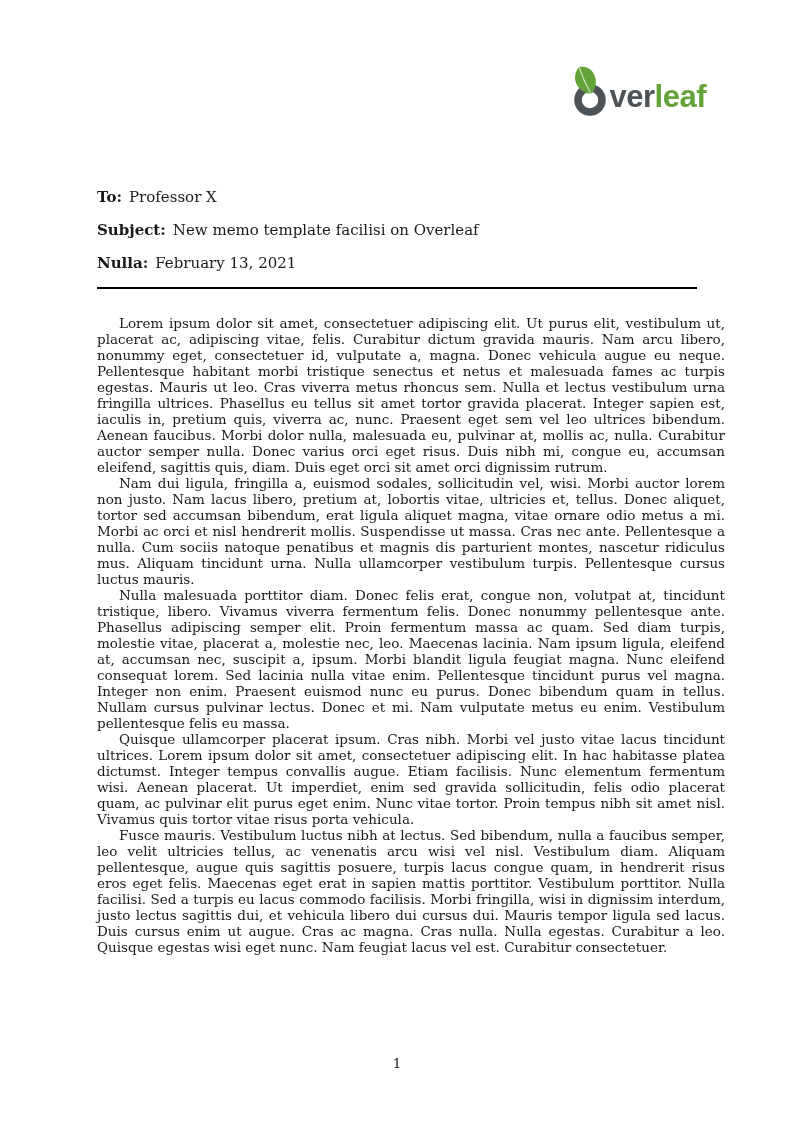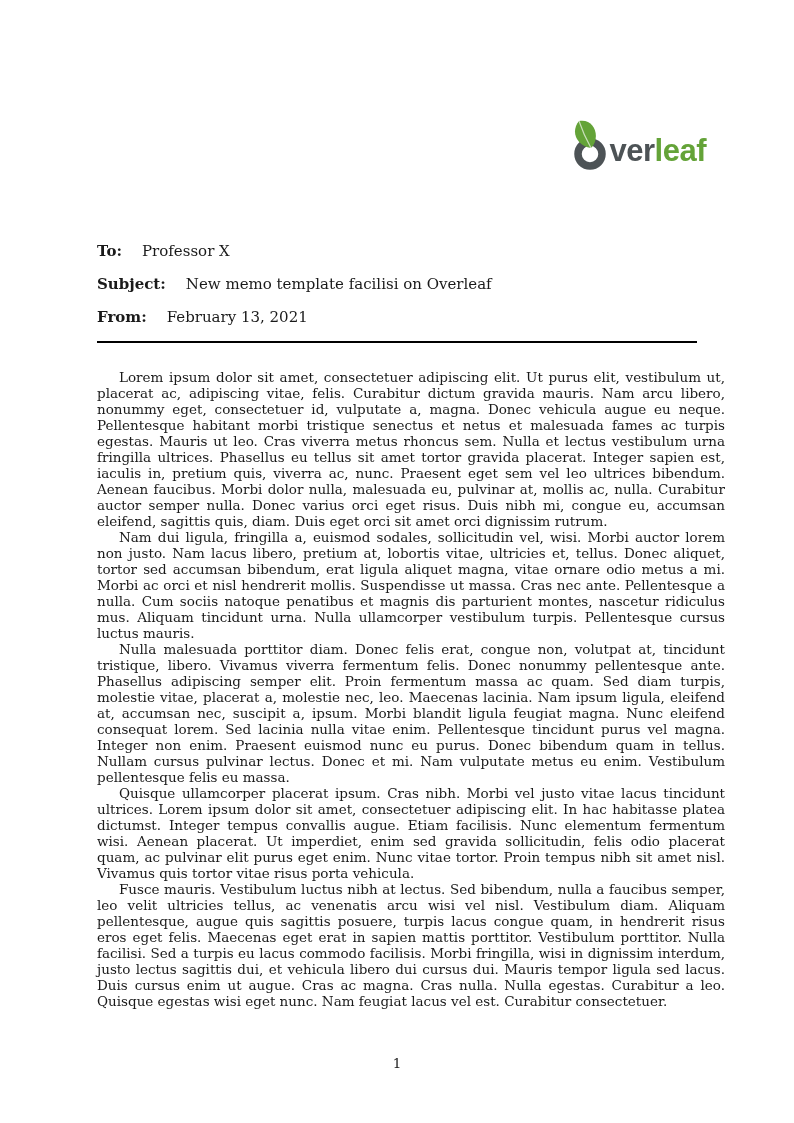--- a/index.html
+++ b/index.html
@@ -11,41 +11,40 @@
     margin: 0 auto;
     background: #ffffff;
     font-family: "DejaVu Serif", "Liberation Serif", serif;
     color: #1a1a1a;
     overflow: hidden;
   }
   
   .logo-row {
     display: flex;
     justify-content: flex-end;
-    padding: 96px 88px 0 0;
-    margin-top: 24px;
+    padding: 66px 88px 0 0;
   }
   .logo { display: flex; align-items: flex-end; }
   .logo-icon { display: block; }
   .logo-text {
     font-family: "Liberation Sans", sans-serif;
     font-weight: 700;
     font-size: 31px;
     line-height: 1;
     letter-spacing: -0.5px;
     color: #4D5356;
     padding-bottom: 4px;
     margin-left: -1px;
   }
   .logo-text .green { color: #64A338; }
   
   .fields { margin: 72px 97px 0 97px; font-size: 15px; }
   .field { line-height: 19px; margin-bottom: 14px; }
   .field .label { font-weight: 700; }
-  .field .value { margin-left: 20px; }
+  .field .value { margin-left: 7px; }
   
   .rule { border: none; border-top: 2px solid #000; margin: 12px 97px 0 97px; }
   
   .memo-body {
     margin: 26px 69px 0 97px;
     font-size: 13.5px;
     line-height: 16px;
     text-align: justify;
     hyphens: auto;
     -webkit-hyphens: auto;
@@ -77,21 +76,21 @@
   </header>
 
   <section class="fields">
     <div class="field">
       <span class="label">To:</span><span class="value">Professor X</span>
     </div>
     <div class="field">
       <span class="label">Subject:</span><span class="value">New memo template facilisi on Overleaf</span>
     </div>
     <div class="field">
-      <span class="label">From:</span><span class="value">February 13, 2021</span>
+      <span class="label">Nulla:</span><span class="value">February 13, 2021</span>
     </div>
   </section>
 
   <hr class="rule">
 
   <main class="memo-body">
     <p>Lorem ipsum dolor sit amet, consectetuer adipiscing elit. Ut purus elit, vestibulum ut, placerat ac, adipiscing vitae, felis. Curabitur dictum gravida mauris. Nam arcu libero, nonummy eget, consectetuer id, vulputate a, magna. Donec vehicula augue eu neque. Pellentesque habitant morbi tristique senectus et netus et malesuada fames ac turpis egestas. Mauris ut leo. Cras viverra metus rhoncus sem. Nulla et lectus vestibulum urna fringilla ultrices. Phasellus eu tellus sit amet tortor gravida placerat. Integer sapien est, iaculis in, pretium quis, viverra ac, nunc. Praesent eget sem vel leo ultrices bibendum. Aenean faucibus. Morbi dolor nulla, malesuada eu, pulvinar at, mollis ac, nulla. Curabitur auctor semper nulla. Donec varius orci eget risus. Duis nibh mi, congue eu, accumsan eleifend, sagittis quis, diam. Duis eget orci sit amet orci dignissim rutrum.</p>
     <p>Nam dui ligula, fringilla a, euismod sodales, sollicitudin vel, wisi. Morbi auctor lorem non justo. Nam lacus libero, pretium at, lobortis vitae, ultricies et, tellus. Donec aliquet, tortor sed accumsan bibendum, erat ligula aliquet magna, vitae ornare odio metus a mi. Morbi ac orci et nisl hendrerit mollis. Suspendisse ut massa. Cras nec ante. Pellentesque a nulla. Cum sociis natoque penatibus et magnis dis parturient montes, nascetur ridiculus mus. Aliquam tincidunt urna. Nulla ullamcorper vestibulum turpis. Pellentesque cursus luctus mauris.</p>
     <p>Nulla malesuada porttitor diam. Donec felis erat, congue non, volutpat at, tincidunt tristique, libero. Vivamus viverra fermentum felis. Donec nonummy pellentesque ante. Phasellus adipiscing semper elit. Proin fermentum massa ac quam. Sed diam turpis, molestie vitae, placerat a, molestie nec, leo. Maecenas lacinia. Nam ipsum ligula, eleifend at, accumsan nec, suscipit a, ipsum. Morbi blandit ligula feugiat magna. Nunc eleifend consequat lorem. Sed lacinia nulla vitae enim. Pellentesque tincidunt purus vel magna. Integer non enim. Praesent euismod nunc eu purus. Donec bibendum quam in tellus. Nullam cursus pulvinar lectus. Donec et mi. Nam vulputate metus eu enim. Vestibulum pellentesque felis eu massa.</p>
     <p>Quisque ullamcorper placerat ipsum. Cras nibh. Morbi vel justo vitae lacus tincidunt ultrices. Lorem ipsum dolor sit amet, consectetuer adipiscing elit. In hac habitasse platea dictumst. Integer tempus convallis augue. Etiam facilisis. Nunc elementum fermentum wisi. Aenean placerat. Ut imperdiet, enim sed gravida sollicitudin, felis odio placerat quam, ac pulvinar elit purus eget enim. Nunc vitae tortor. Proin tempus nibh sit amet nisl. Vivamus quis tortor vitae risus porta vehicula.</p>

